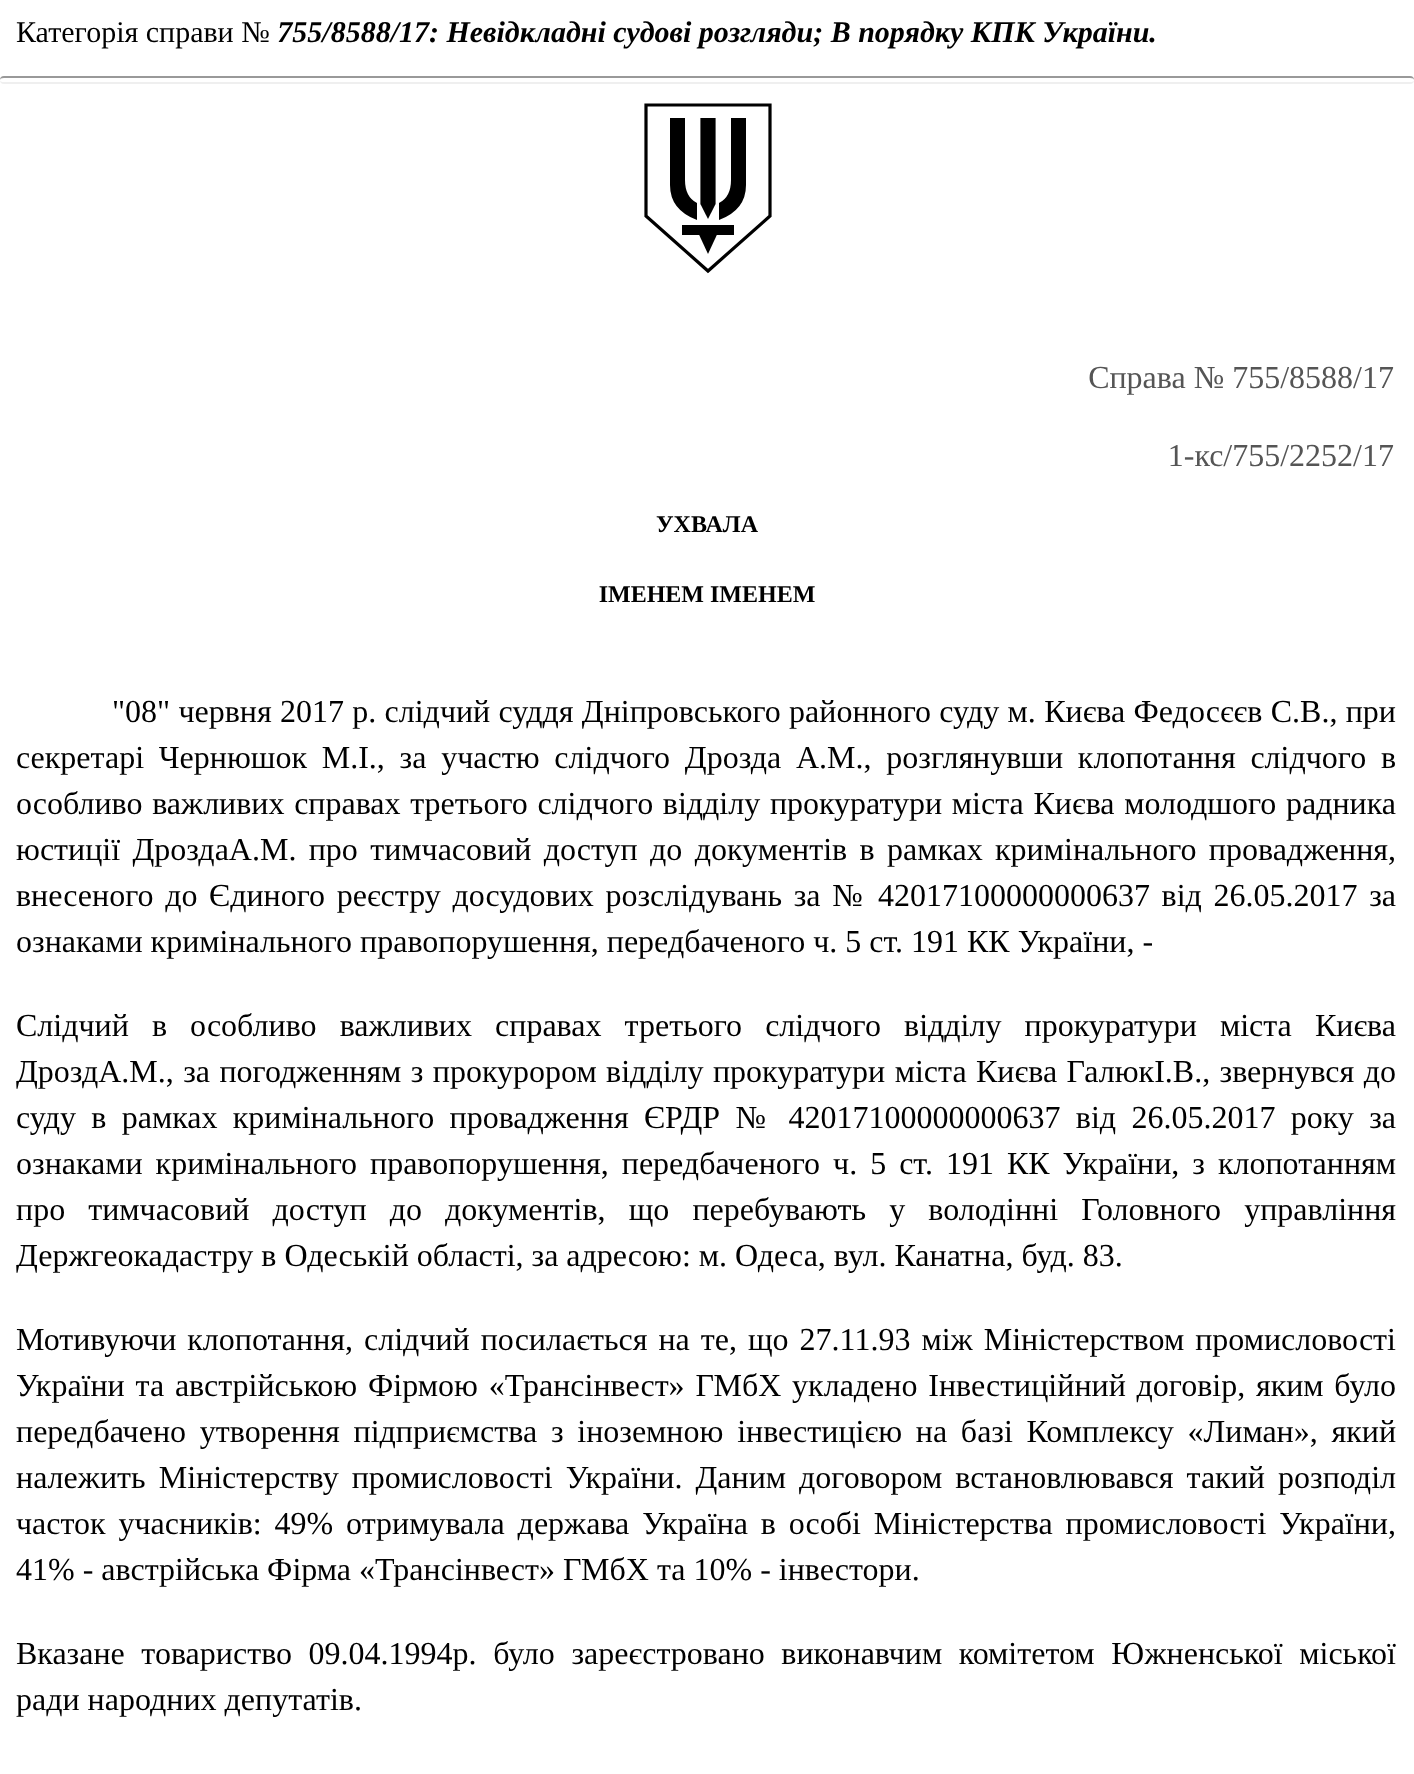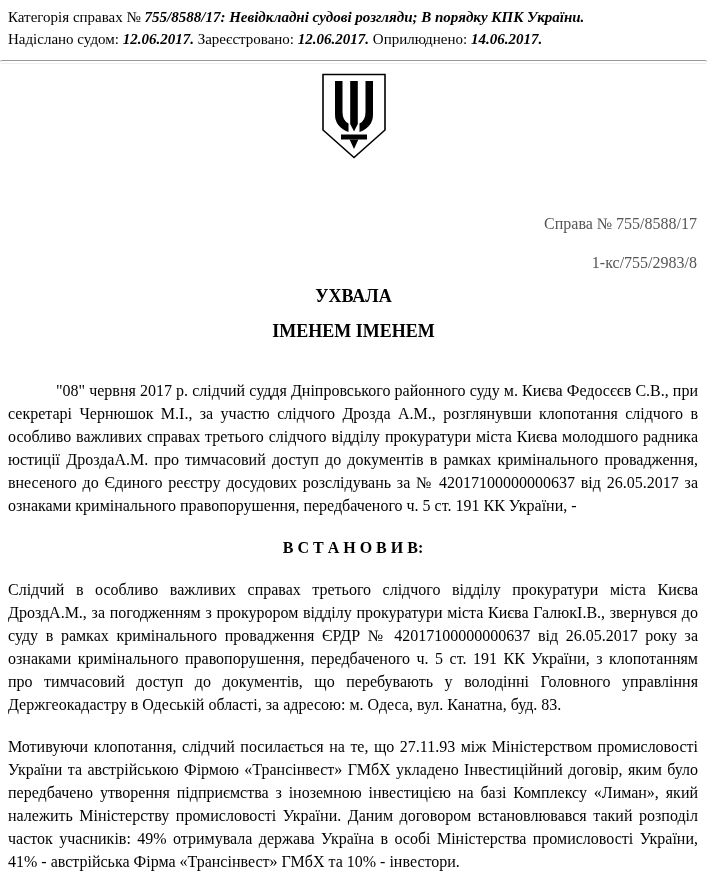--- a/index.html
+++ b/index.html
@@ -31,26 +31,26 @@
     margin-top: 9px;
     height: 86px;
   }
   .refs {
     text-align: right;
     padding: 0 10px 0 8px;
     color: #555555;
     font-size: 16px;
     line-height: 18px;
   }
-  .ref-case { margin-top: 56px; }
+  .ref-case { margin-top: 44px; }
   .ref-proc { margin-top: 21px; }
   .doc-title, .doc-subtitle {
     text-align: center;
     font-weight: bold;
-    font-size: 18px;
+    font-size: 12px;
     line-height: 18px;
   }
   .doc-title { margin-top: 15px; }
   .doc-subtitle { margin-top: 17px; }
   .content {
     padding: 0 9px 0 8px;
     font-size: 16px;
     line-height: 23px;
     text-align: justify;
   }
@@ -63,56 +63,47 @@
     text-align: center;
     font-weight: bold;
     text-indent: 0;
   }
 </style>
 </head>
 <body>
 
 <div class="case-meta">
   <div>
-    <span>Категорія справах №</span>
+    <span>Категорія справи №</span>
     <span class="bold">755/8588/17: Невідкладні судові розгляди; В порядку КПК України.</span>
-  </div>
-  <div>
-    <span>Надіслано судом:</span>
-    <span class="bold">12.06.2017.</span>
-    <span>Зареєстровано:</span>
-    <span class="bold">12.06.2017.</span>
-    <span>Оприлюднено:</span>
-    <span class="bold">14.06.2017.</span>
   </div>
 </div>
 
 <hr class="header-divider">
 
 <div class="emblem-wrap">
   <svg width="66" height="86" viewBox="0 0 66 86" aria-hidden="true">
     <path d="M2,1.5 H64 V57 L33,84.5 L2,57 Z" fill="#ffffff" stroke="#000000" stroke-width="1.6"></path>
     <g fill="#000000">
       <path d="M14,8 h7.5 v31 q0,8.5 6,11.5 l0,8.5 q-13.5,-5 -13.5,-17.5 z"></path>
       <path d="M44.5,8 h7.5 v33.5 q0,12.5 -13.5,17.5 l0,-8.5 q6,-3 6,-11.5 z"></path>
       <path d="M29.2,8 h7.6 v43 l-3.8,7.5 l-3.8,-7.5 z"></path>
       <path d="M20,61.5 h26 v5 h-26 z"></path>
       <path d="M28.6,66.5 h8.8 l-4.4,9.5 z"></path>
     </g>
   </svg>
 </div>
 
 <div class="refs">
   <div class="ref-case">Справа № 755/8588/17</div>
-  <div class="ref-proc">1-кс/755/2983/8</div>
+  <div class="ref-proc">1-кс/755/2252/17</div>
 </div>
 
 <div class="doc-title">УХВАЛА</div>
 <div class="doc-subtitle">ІМЕНЕМ ІМЕНЕМ</div>
 
 <div class="content">
   <p class="intro">"08" червня 2017 р.  слідчий суддя Дніпровського районного суду м. Києва Федосєєв С.В., при секретарі Чернюшок М.І., за участю слідчого Дрозда А.М., розглянувши клопотання слідчого в особливо важливих справах третього слідчого відділу прокуратури міста Києва молодшого радника юстиції ДроздаА.М. про тимчасовий доступ до документів в рамках кримінального провадження, внесеного до Єдиного реєстру досудових розслідувань за № 42017100000000637 від 26.05.2017 за ознаками кримінального правопорушення, передбаченого ч. 5 ст. 191 КК України, -</p>
-  <p class="established">В С Т А Н О В И В:</p>
   <p>Слідчий в особливо важливих справах третього слідчого відділу прокуратури міста Києва ДроздА.М., за погодженням з прокурором відділу прокуратури міста Києва ГалюкІ.В., звернувся до суду в рамках кримінального провадження ЄРДР № 42017100000000637 від 26.05.2017 року за ознаками кримінального правопорушення, передбаченого ч. 5 ст. 191 КК України, з клопотанням про тимчасовий доступ до документів, що перебувають у володінні Головного управління Держгеокадастру в Одеській області, за адресою: м. Одеса, вул. Канатна, буд. 83.</p>
   <p>Мотивуючи клопотання, слідчий посилається на те, що 27.11.93 між Міністерством промисловості України та австрійською Фірмою «Трансінвест» ГМбХ укладено Інвестиційний договір, яким було передбачено утворення підприємства з іноземною інвестицією на базі Комплексу «Лиман», який належить Міністерству промисловості України. Даним договором встановлювався такий розподіл часток учасників: 49% отримувала держава Україна в особі Міністерства промисловості України, 41% - австрійська Фірма «Трансінвест» ГМбХ та 10% - інвестори.</p>
   <p>Вказане товариство 09.04.1994р. було зареєстровано виконавчим комітетом Южненської міської ради народних депутатів.</p>
 
 </div>
 
 </body></html>

